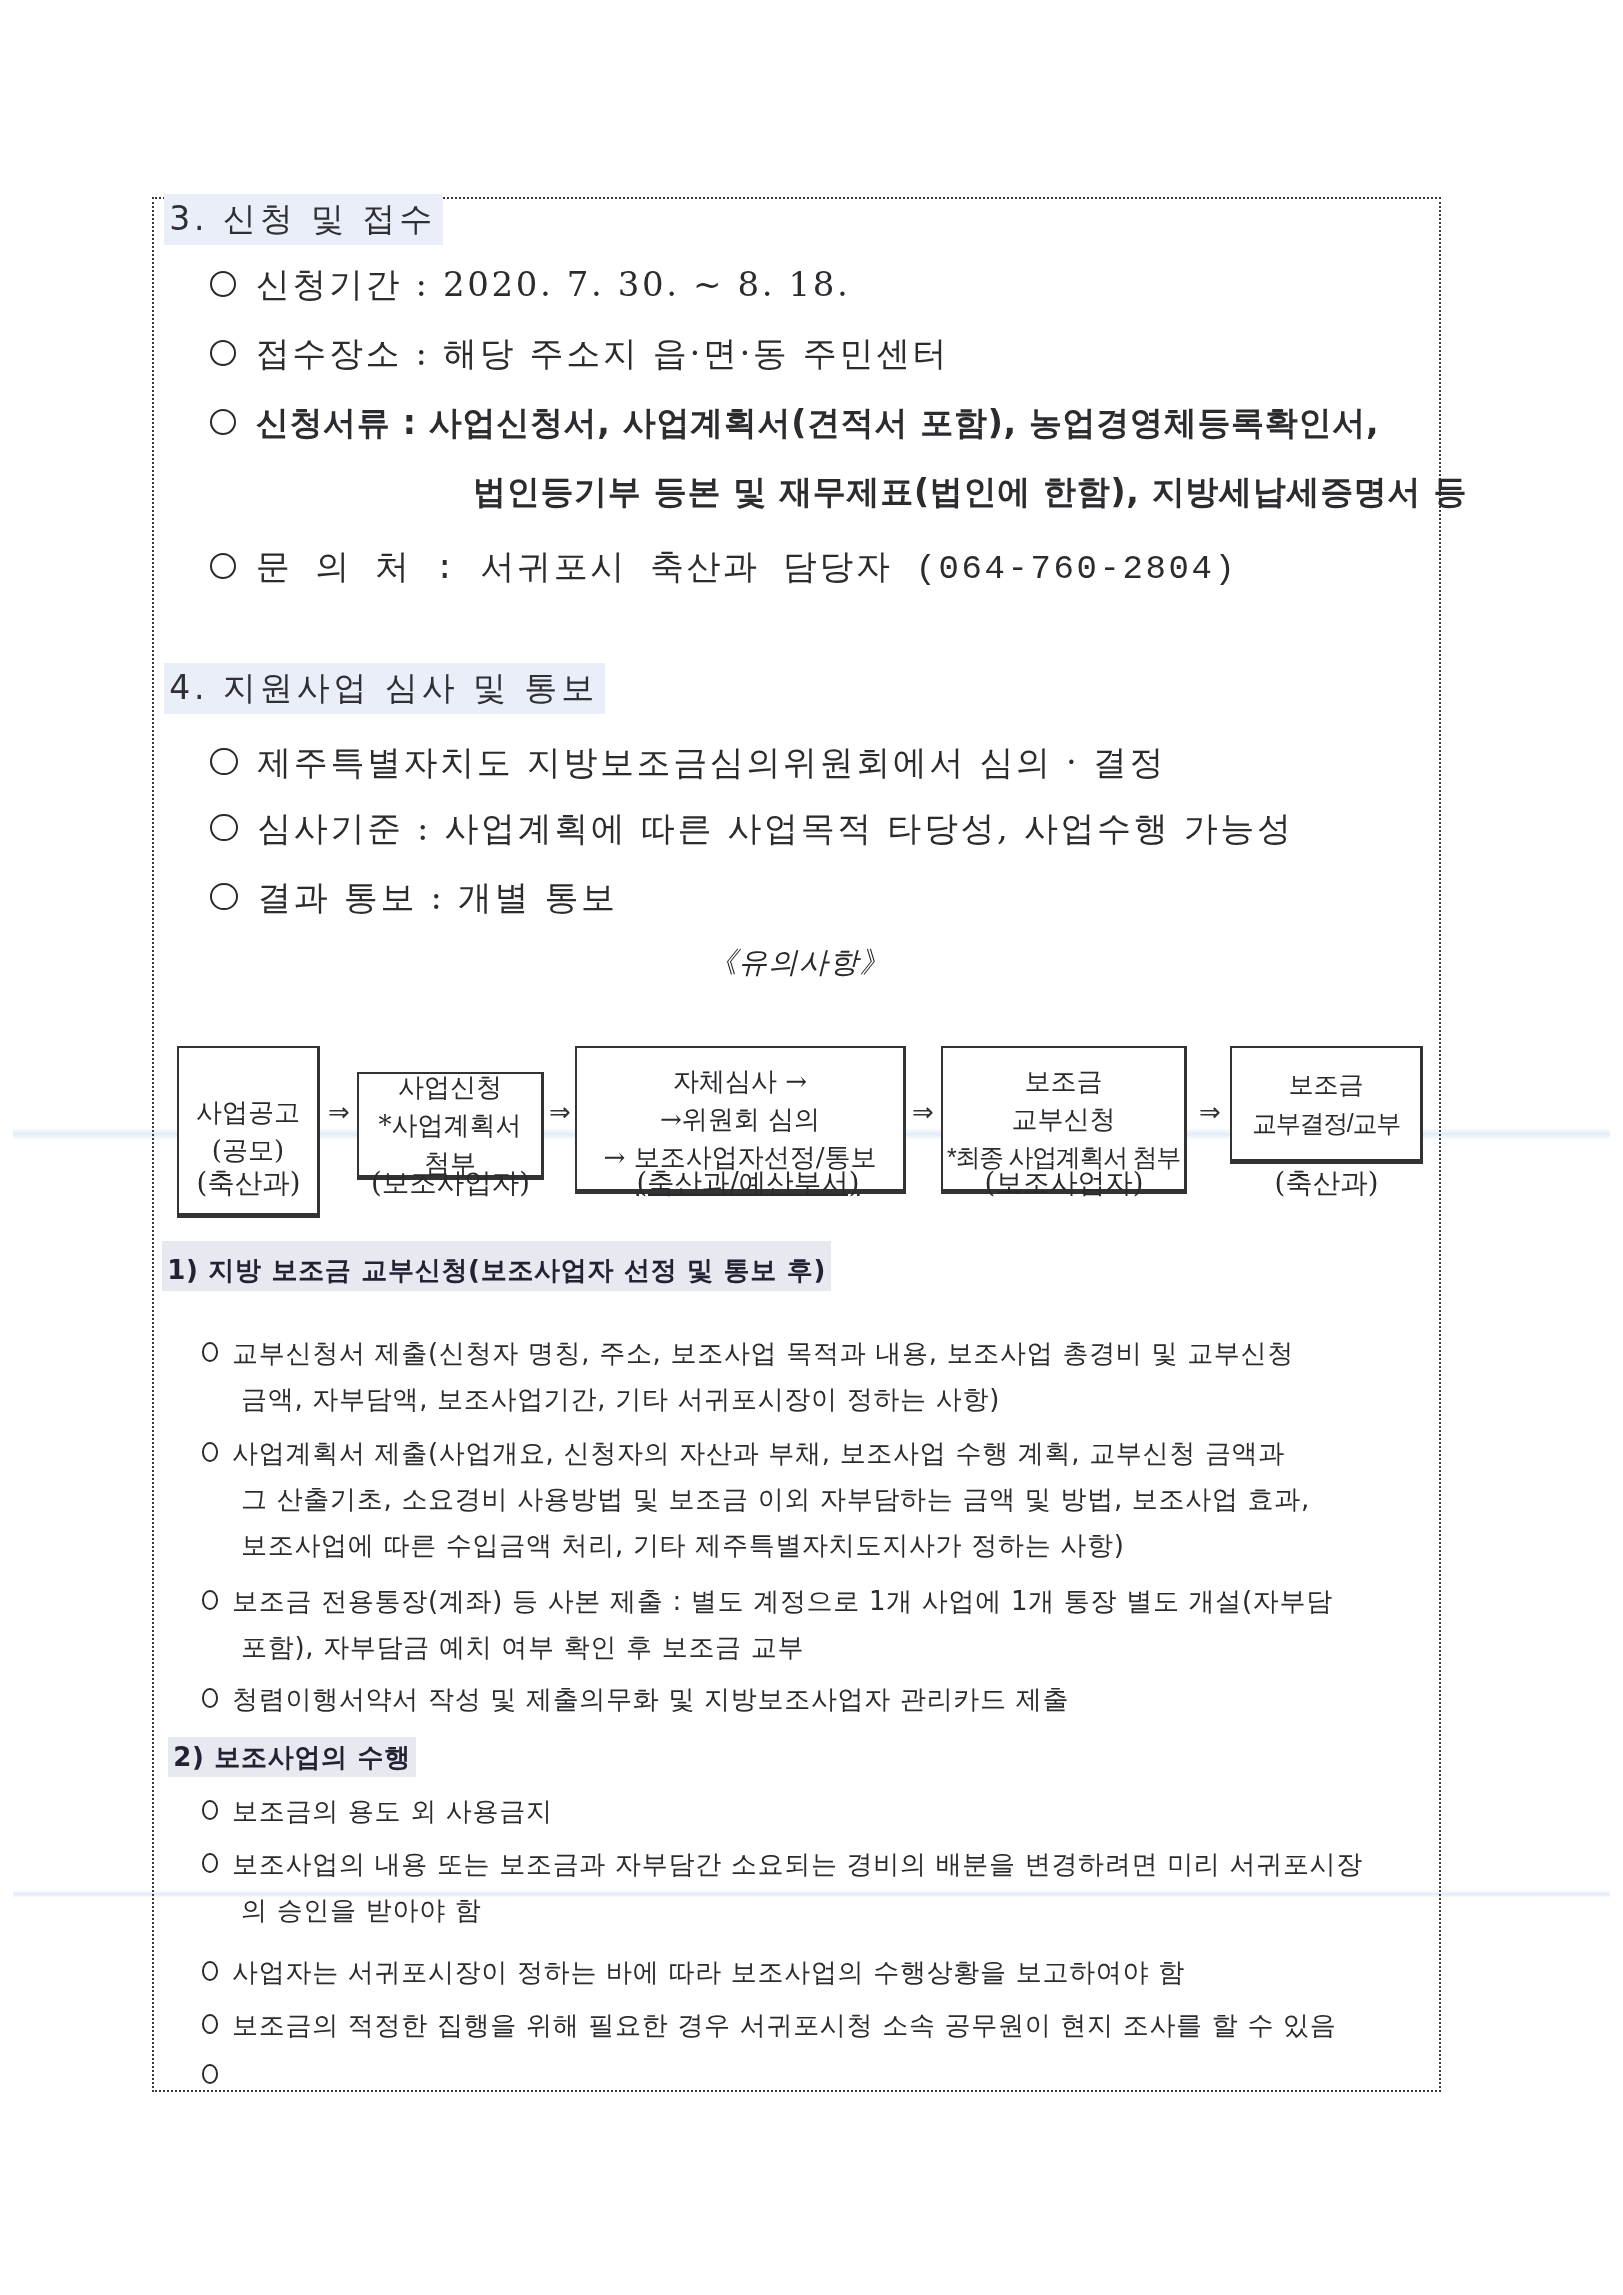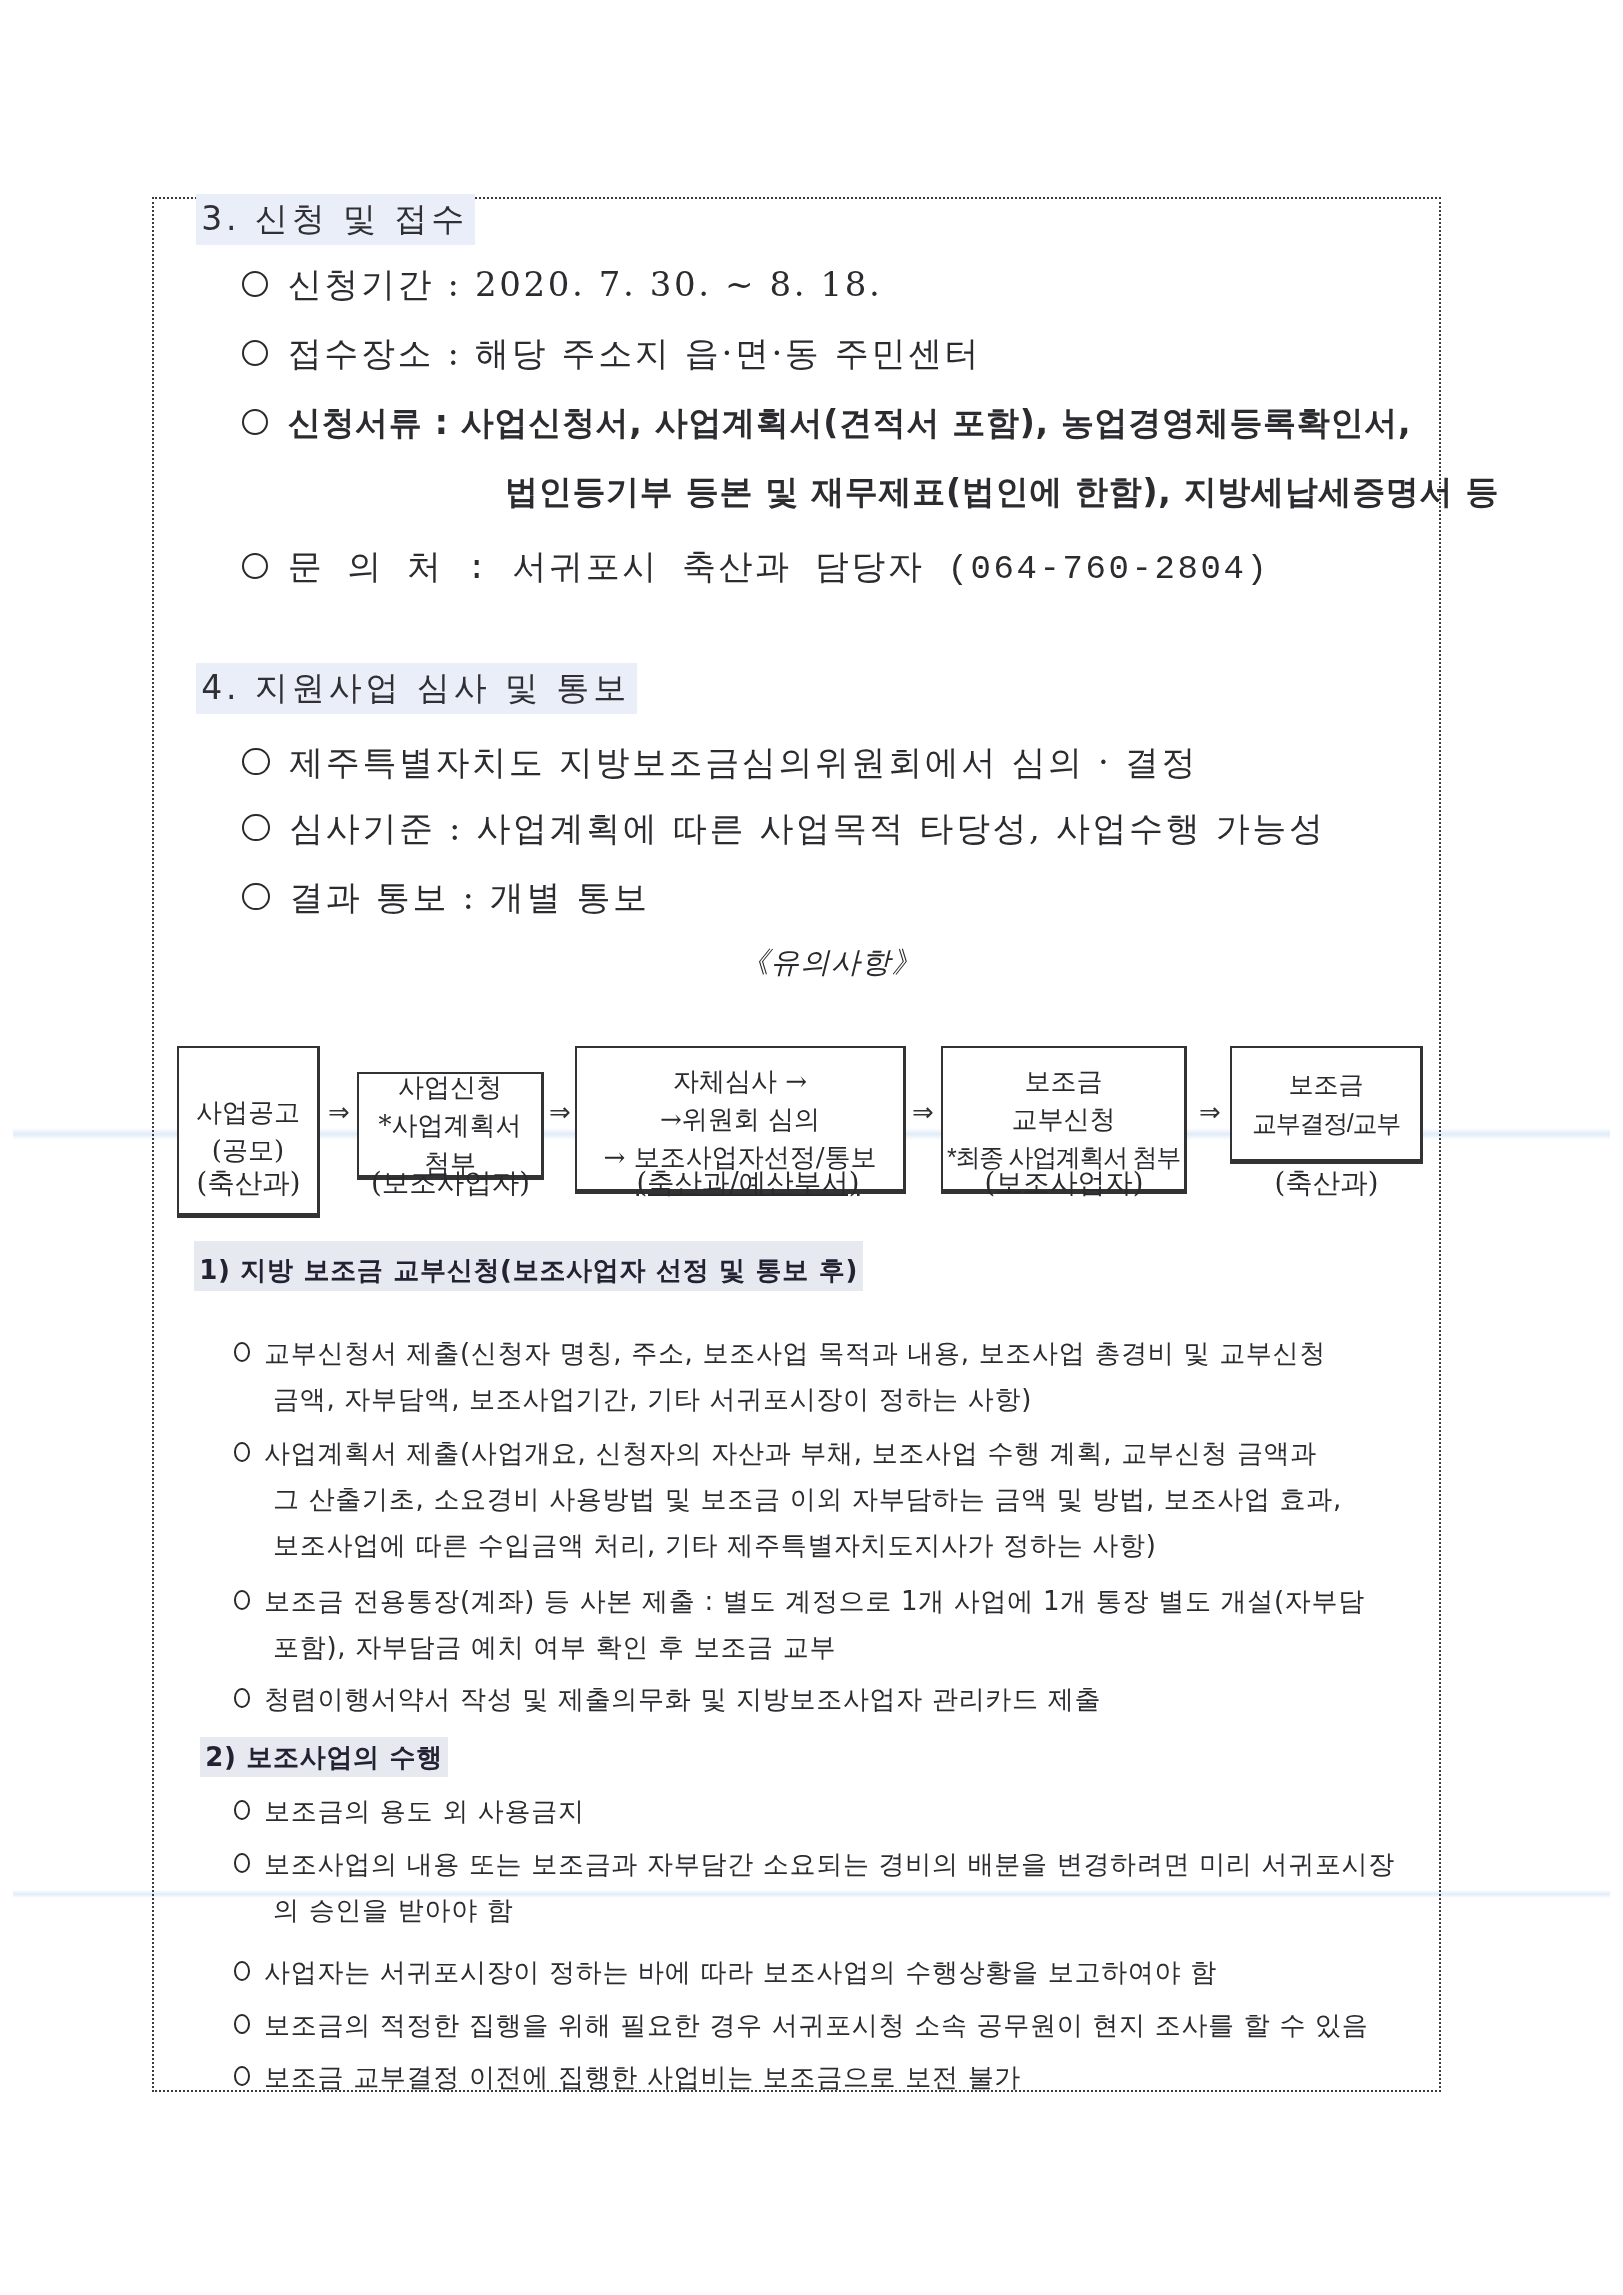--- a/index.html
+++ b/index.html
@@ -2,21 +2,21 @@
 <html style="font-size:10.5px"><head>
 <meta charset="utf-8">
 <style>
   html, body { margin: 0; padding: 0; background: #ffffff; }
   body { width: 1623px; height: 2295px; position: relative; overflow: hidden;
          font-family: "DejaVu Serif", "Liberation Serif", serif; color: #2a2a2e; }
   .scanline { position: absolute; left: 13px; right: 13px; height: 11.8px;
               background: linear-gradient(to bottom, rgba(220,232,245,0), rgba(215,230,246,0.75), rgba(220,232,245,0)); }
   .frame { position: absolute; left: 152px; top: 197px; width: 1289px; height: 1895px;
            border: 2.6px dotted #3a3a3a; box-sizing: border-box; }
-  .abs { position: absolute; white-space: nowrap; margin-left: 32px; }
+  .abs { position: absolute; white-space: nowrap; }
   .h-major { font-family: "DejaVu Sans", "Liberation Sans", sans-serif; font-size: 33px; font-weight: normal;
              background: #e9eef8; padding: 2.6px 6.6px 3.9px 5.2px; letter-spacing: 3.9px; color: #303034; }
   .line-lg { font-size: 34px; letter-spacing: 2.6px; color: #2c2c30; }
   .line-lg.bold { font-family: "DejaVu Sans", "Liberation Sans", sans-serif; font-weight: bold; letter-spacing: 0.7px; font-size: 33px; }
   .bullet-o { display: inline-block; width: 26px; height: 26px; border: 2.6px solid #2a2a2a; border-radius: 50%;
               box-sizing: border-box; vertical-align: -1.3px; margin-right: 19.7px; }
   .bullet-o.thin { border-width: 2px; width: 27.5px; height: 27.5px; }
   .bullet-s { display: inline-block; width: 15.7px; height: 19.7px; border: 2px solid #2a2a2a; border-radius: 50%;
               box-sizing: border-box; vertical-align: 0px; margin-right: 14.4px; }
   .notice-title { font-size: 29px; letter-spacing: 1.3px; color: #2a2a2e; font-style: italic; }
@@ -133,15 +133,15 @@
   <span class="bullet-s"></span><span>보조사업의 내용 또는 보조금과 자부담간 소요되는 경비의 배분을 변경하려면 미리 서귀포시장</span>
 </div>
 <div class="abs body-md" style="left:241px; top:1893px;">의 승인을 받아야 함</div>
 <div class="abs body-md" style="left:202px; top:1955px;">
   <span class="bullet-s"></span><span>사업자는 서귀포시장이 정하는 바에 따라 보조사업의 수행상황을 보고하여야 함</span>
 </div>
 <div class="abs body-md" style="left:202px; top:2008px;">
   <span class="bullet-s"></span><span>보조금의 적정한 집행을 위해 필요한 경우 서귀포시청 소속 공무원이 현지 조사를 할 수 있음</span>
 </div>
 <div class="abs body-md" style="left:202px; top:2060px;">
-  <span class="bullet-s"></span><span>보조금 교부결정 이전에 집행한 사업비는 보조금으로 보전 불가</span>
+  <span class="bullet-s"></span>
 </div>
 
 
 </body></html>

